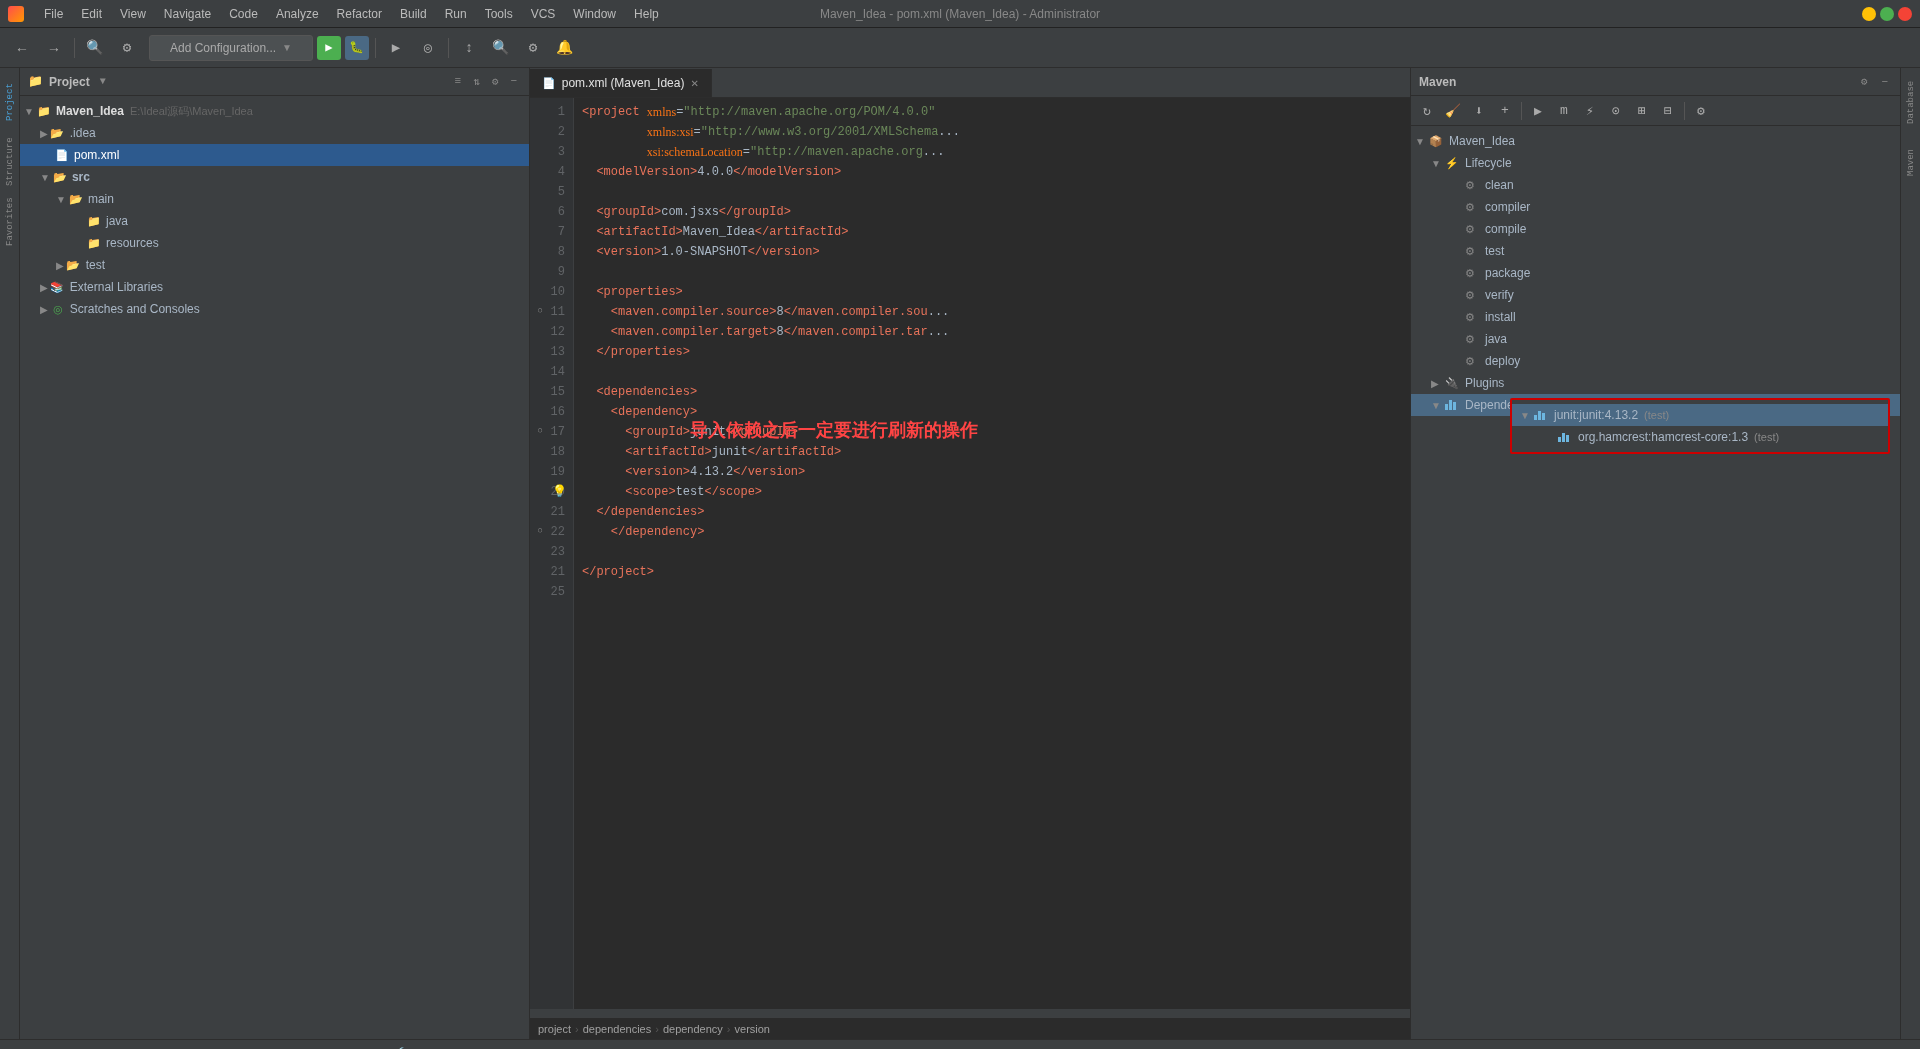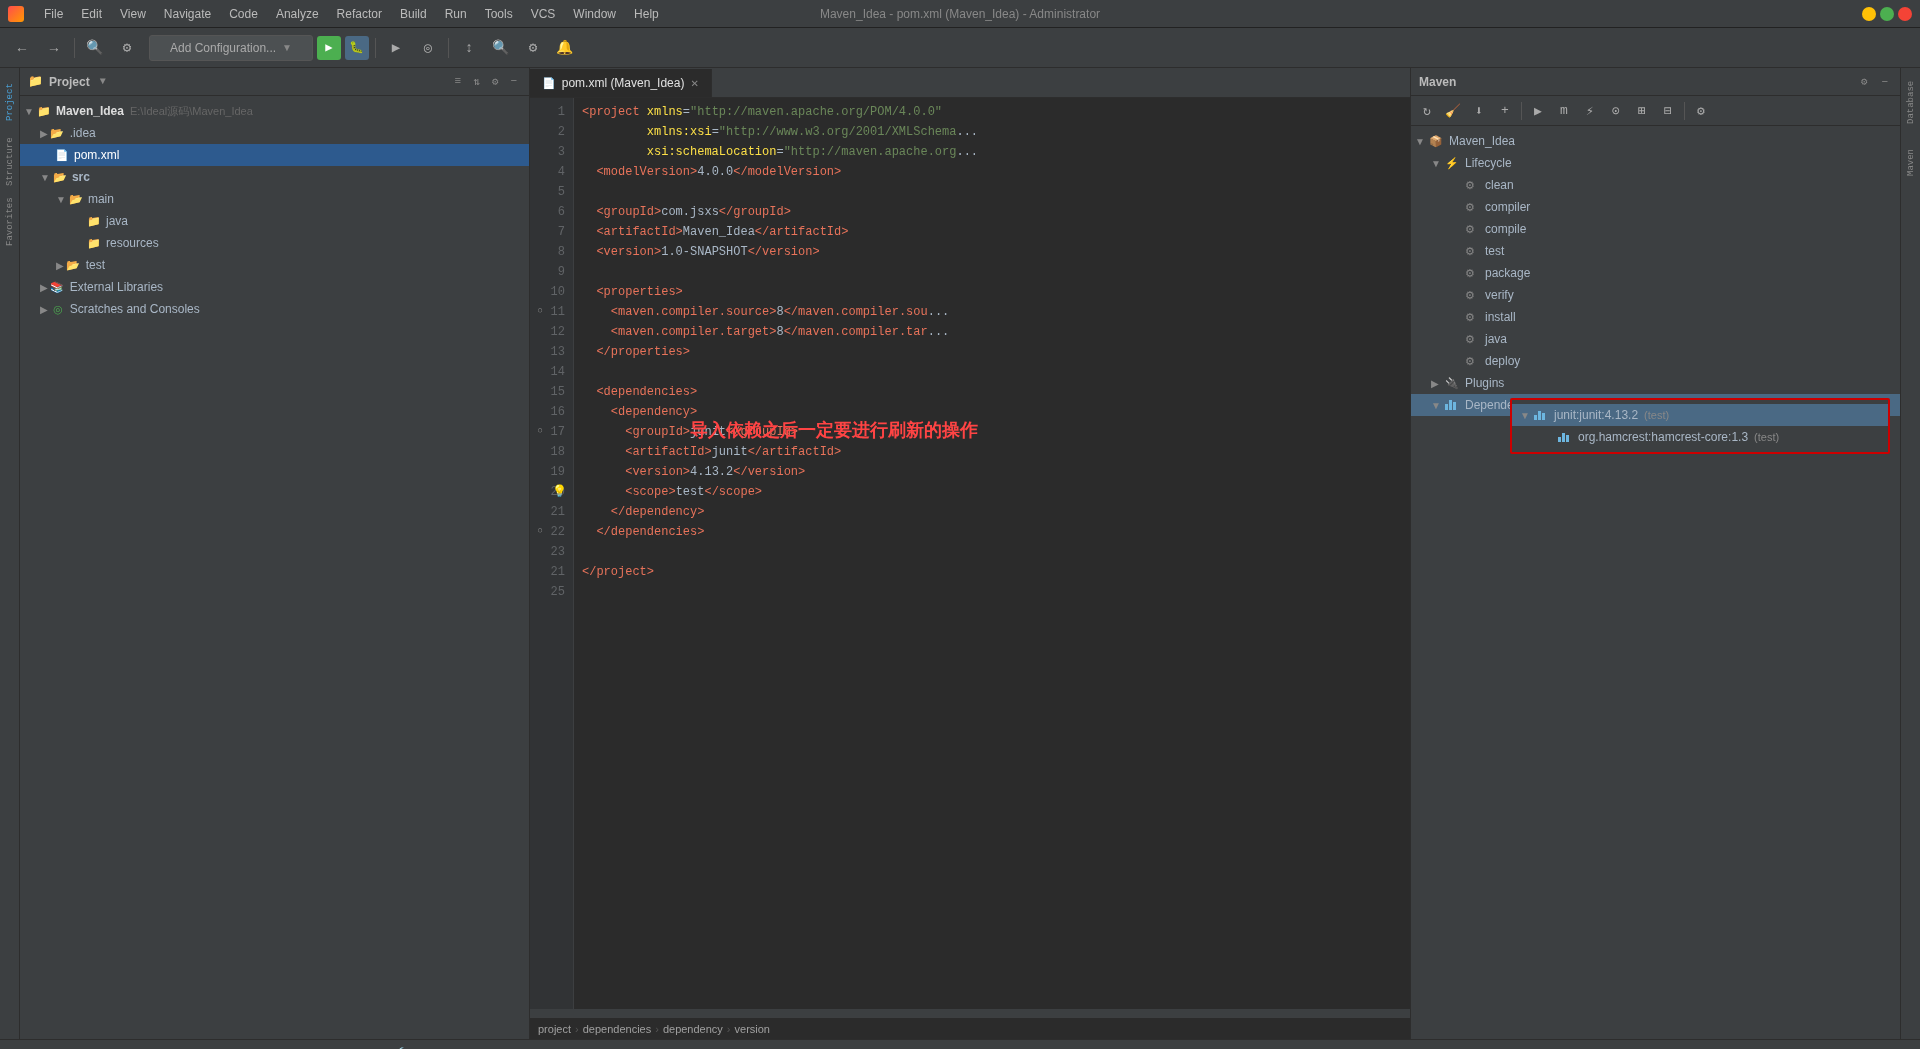--- a/index.html
+++ b/index.html
@@ -228,21 +228,21 @@
       overflow-x: auto;
       line-height: 20px;
     }
     .code-line {
       height: 20px;
       white-space: pre;
       display: flex;
       align-items: center;
     }
     .xml-tag { color: #e8735a; }
-    .xml-attr { color: #fde047; }
+    .xml-attr { color: #f97316; font-family: Liberation Serif, serif; }
     .xml-val { color: #6a8759; }
     .xml-text { color: #a9b7c6; }
     .xml-decl { color: #808080; }
 
     
     .annotation-overlay {
       position: absolute;
       top: 320px;
       left: 160px;
       color: #ff4444;
@@ -785,25 +785,25 @@
 
         <div class="code-line">
           <span class="xml-text">      </span><span class="xml-tag">&lt;version&gt;</span><span class="xml-text">4.13.2</span><span class="xml-tag">&lt;/version&gt;</span>
         </div>
 
         <div class="code-line">
           <span class="xml-text">      </span><span class="xml-tag">&lt;scope&gt;</span><span class="xml-text">test</span><span class="xml-tag">&lt;/scope&gt;</span>
         </div>
 
         <div class="code-line">
+          <span class="xml-text">  </span><span class="xml-tag">&lt;/dependencies&gt;</span>
+        </div>
+
+        <div class="code-line">
           <span class="xml-text">    </span><span class="xml-tag">&lt;/dependency&gt;</span>
-        </div>
-
-        <div class="code-line">
-          <span class="xml-text">  </span><span class="xml-tag">&lt;/dependencies&gt;</span>
         </div>
 
         <div class="code-line"><span>&nbsp;</span></div>
 
         <div class="code-line">
           <span class="xml-tag">&lt;/project&gt;</span>
         </div>
       </div>
 
       <div class="annotation-overlay">

